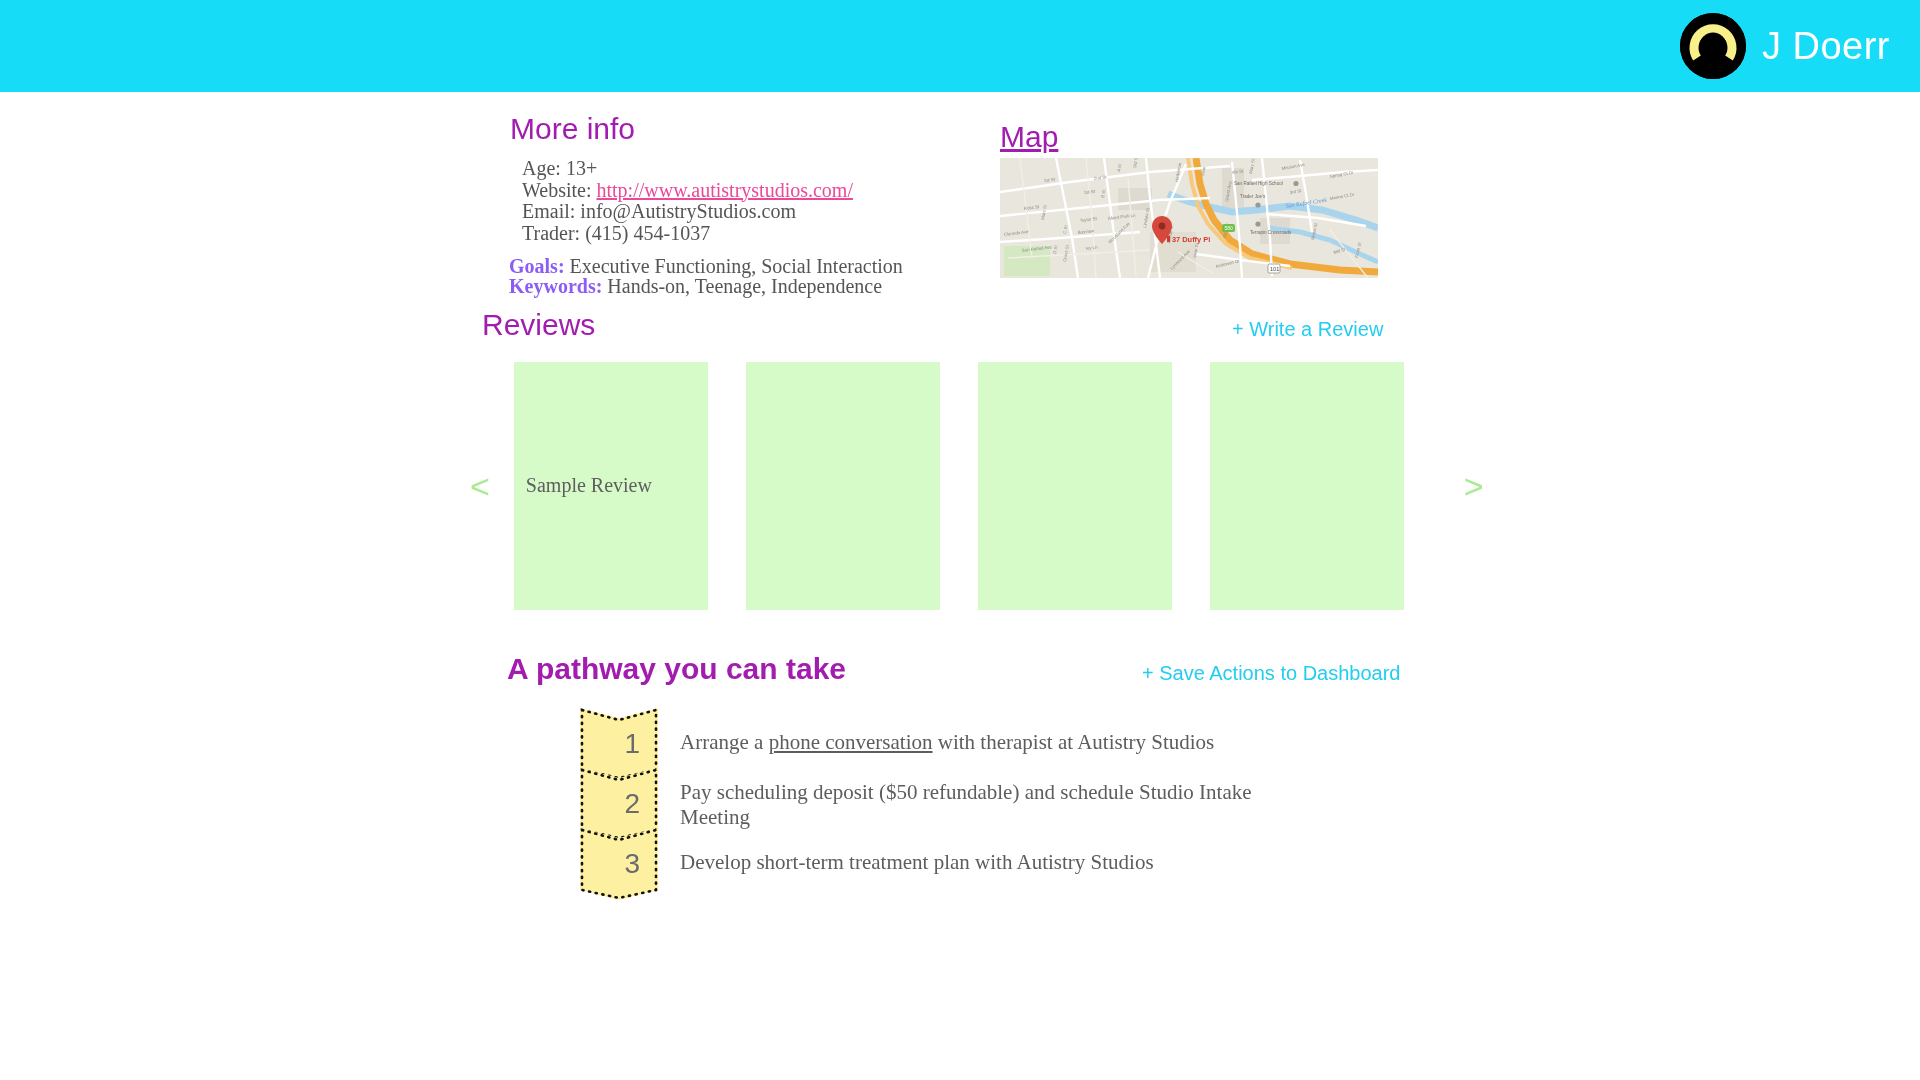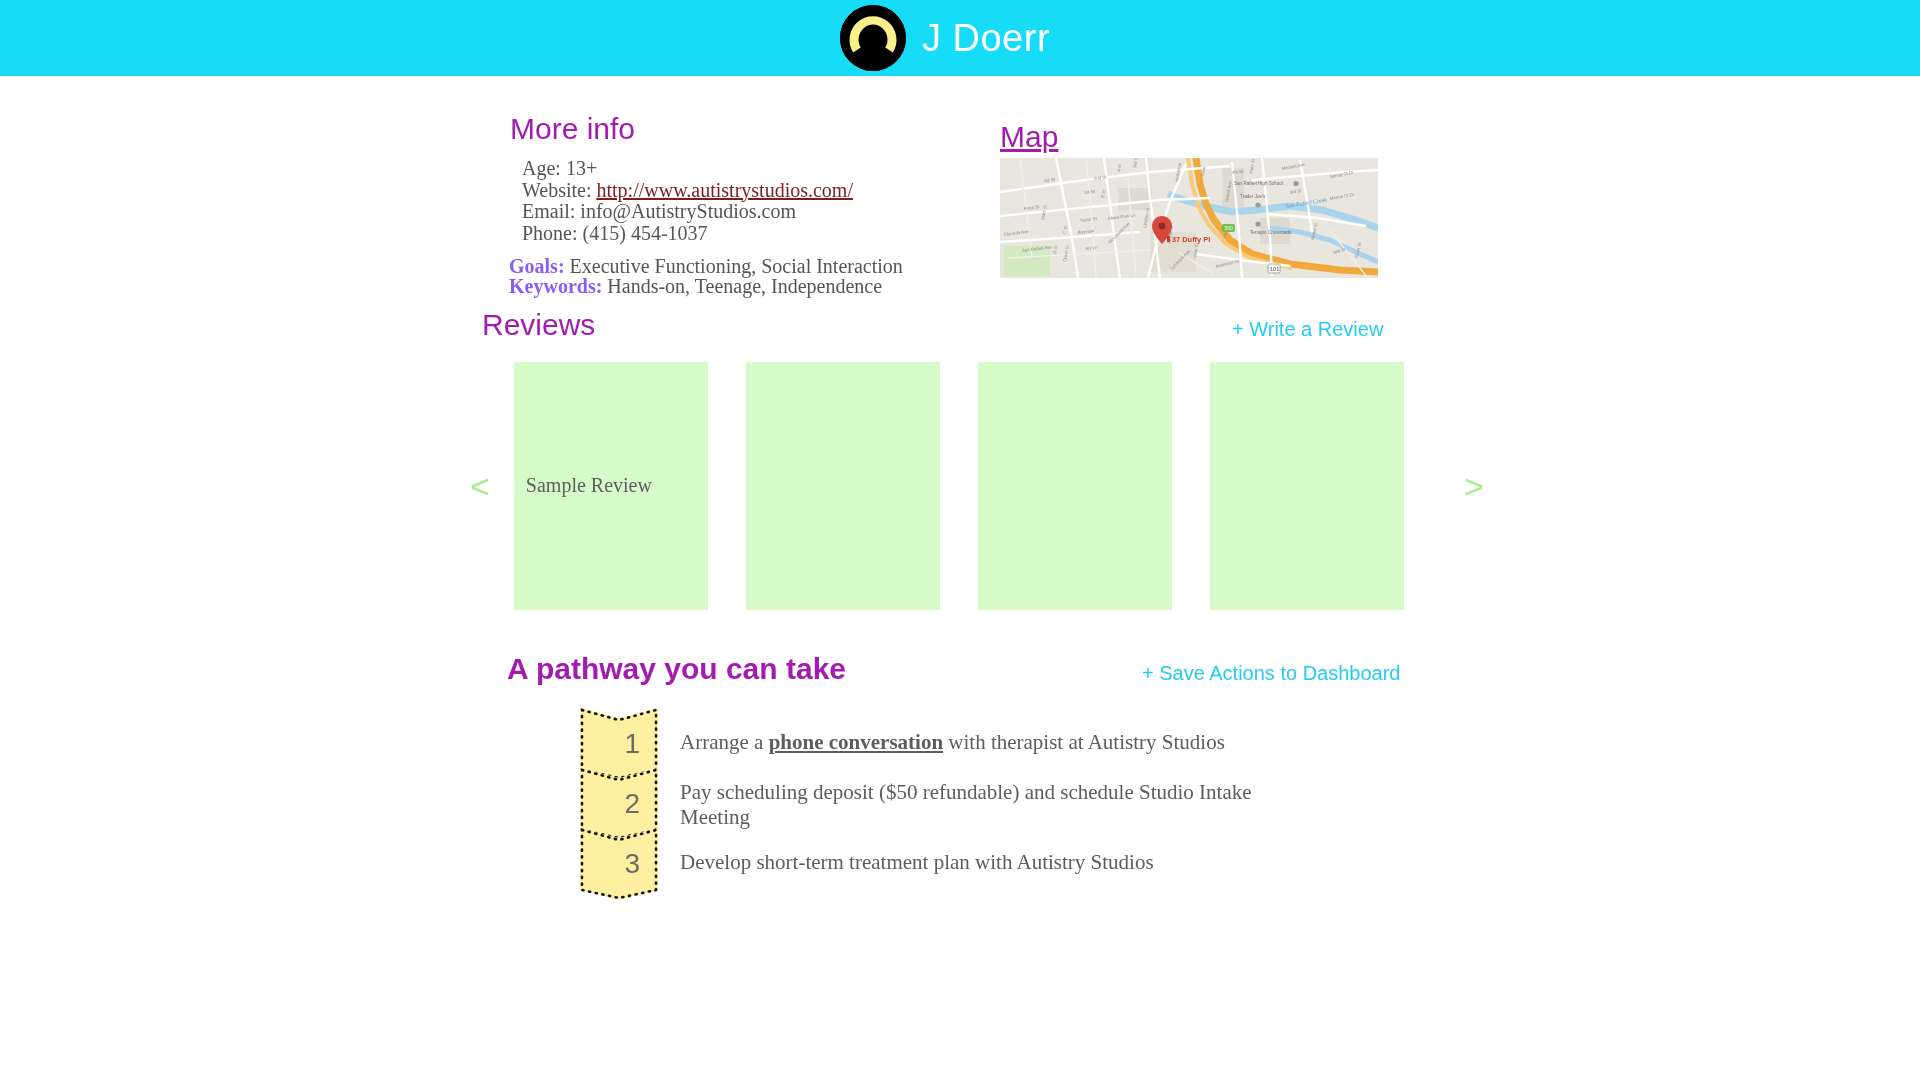--- a/index.html
+++ b/index.html
@@ -6,23 +6,23 @@
   html, body {
     width: 1920px; height: 1080px;
     background: #ffffff;
     font-family: "Liberation Sans", sans-serif;
     overflow: hidden;
   }
   .page { position: relative; width: 1920px; height: 1080px; background:#fff; }
 
   
   .topbar {
-    position: absolute; left:0; top:0; width:1920px; height:76px;
+    position: absolute; left:0; top:0; width:1920px; height:92px;
     background: #16dcf8;
-    display:flex; align-items:center; justify-content:center;
+    display:flex; align-items:center; justify-content:flex-end;
   }
   .user-block { display:flex; align-items:center; gap:16px; margin-right:30px; }
   .avatar {
     width:66px; height:66px; border-radius:50%;
     background:#000000; position:relative; flex:0 0 auto;
   }
   .avatar svg { position:absolute; left:0; top:0; }
   .username {
     color:#ffffff; font-size:38px; font-weight:400; letter-spacing:0.5px;
     font-family:"Liberation Sans", sans-serif;
@@ -38,21 +38,21 @@
     font-size:20px; color:#24cdf0; text-decoration:none; white-space:nowrap;
   }
 
   
   #more-info-title { position:absolute; left:510px; top:112px; }
   .info-list {
     position:absolute; left:522px; top:158px;
     font-family:"Liberation Serif", serif;
     font-size:20px; line-height:21.5px; color:#555555;
   }
-  .info-list a { color:#7f1d1d; text-decoration:underline; }
+  .info-list a { color:#ec4899; text-decoration:underline; }
   .tag-list {
     position:absolute; left:509px; top:256px;
     font-family:"Liberation Serif", serif;
     font-size:20px; line-height:20px; color:#555555;
   }
   .tag-list b { color:#8b5cf6; }
 
   
   #map-title { position:absolute; left:1000px; top:120px;text-decoration:underline; }
   .map-box {
@@ -107,21 +107,21 @@
     padding-right:18px;
     font-family:"Liberation Sans", sans-serif;
     font-size:28px; color:#6b6b6b;
   }
   .step-text {
     position:absolute; left:100px;
     font-family:"Liberation Serif", serif;
     font-size:21px; line-height:25px; color:#5d5d5d;
     width:640px;
   }
-  .step-text u { text-decoration:underline;font-weight:bold; }
+  .step-text u { text-decoration:underline; }
 </style>
 </head>
 <body>
 
 <div class="page">
 
   <div class="topbar">
     <div class="user-block">
       <div class="avatar">
         <svg width="66" height="66" viewBox="0 0 66 66" aria-hidden="true">
@@ -143,21 +143,21 @@
     </div>
     <div>
       <span>Website:</span>
       <a href="#">http://www.autistrystudios.com/</a>
     </div>
     <div>
       <span>Email:</span>
       <span>info@AutistryStudios.com</span>
     </div>
     <div>
-      <span>Phone:</span>
+      <span>Trader:</span>
       <span>(415) 454-1037</span>
     </div>
   </div>
 
   <div class="tag-list">
     <div>
       <b>Goals:</b>
       <span>Executive Functioning, Social Interaction</span>
     </div>
     <div>

